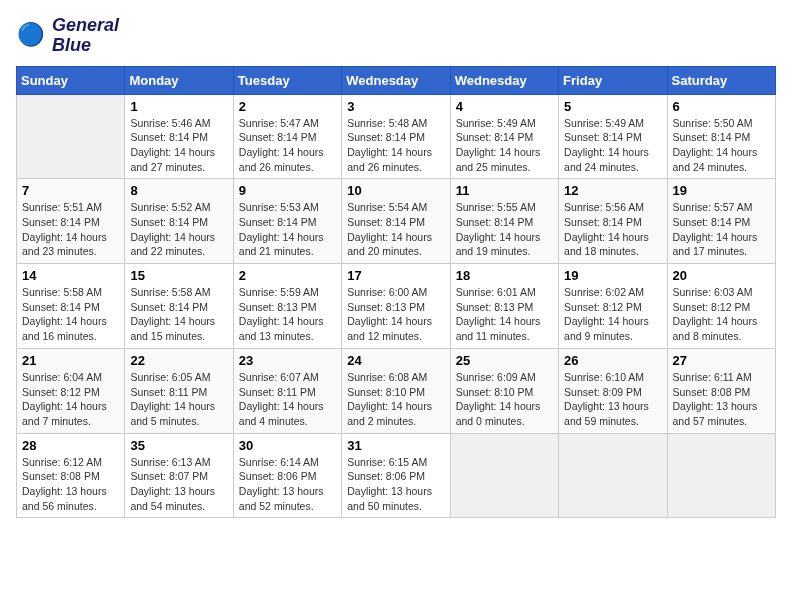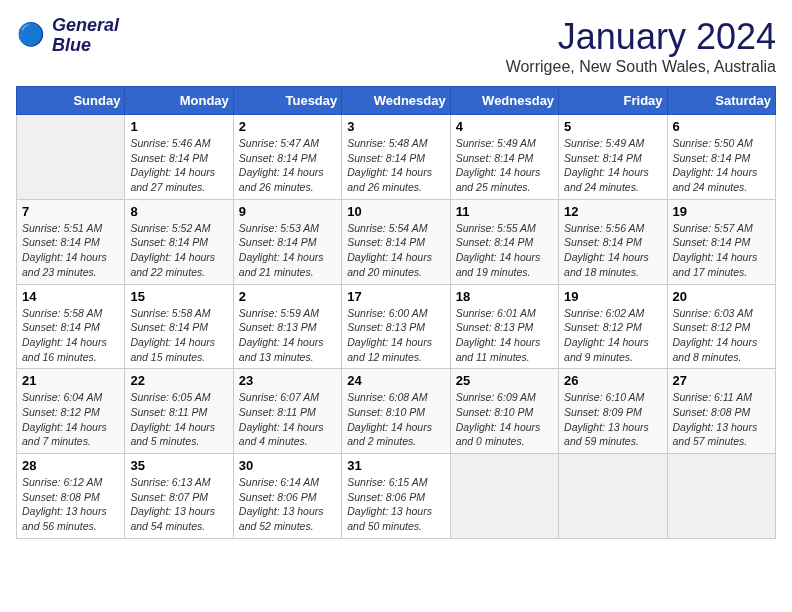--- a/index.html
+++ b/index.html
@@ -48,21 +48,21 @@
       width: 100%;
       border-collapse: collapse;
       font-size: 11px;
     }
     thead tr {
       background: #3366cc;
       color: #fff;
     }
     thead th {
       padding: 6px 4px;
-      text-align: right;
+      text-align: left;
       font-size: 13px;
       font-weight: bold;
       border: 1px solid #2255bb;
     }
     tbody tr {
       vertical-align: top;
       border-bottom: 1px solid #ccc;
     }
     tbody td {
       border: 1px solid #ccc;
@@ -73,21 +73,20 @@
     .day-num {
       font-size: 13px;
       font-weight: bold;
       color: #000;
       margin-bottom: 2px;
     }
     .cell-text {
       font-size: 10.5px;
       color: #333;
       line-height: 1.4;
-      font-style: italic;
     }
     tbody tr:nth-child(even) {
       background: #f9f9f9;
     }
     .empty {
       background: #f0f0f0;
     }
   </style>
 </head>
 <body>
@@ -97,24 +96,20 @@
     <svg class="logo-bird" viewBox="0 0 40 40">
       <text x="2" y="28" font-size="28" fill="#3366cc">🔵</text>
     </svg>
     <div>
       <div class="logo-text">
         <span>General</span><br>
         <span>Blue</span>
       </div>
     </div>
   </div>
-  <div class="title-block">
-    <div class="month-title">January 2024</div>
-    <div class="location">Worrigee, New South Wales, Australia</div>
-  </div>
 </div>
 
 <table>
   <thead>
     <tr>
     <th>Sunday</th>
         <th>Monday</th>
         <th>Tuesday</th>
         <th>Wednesday</th>
         <th>Wednesday</th>

